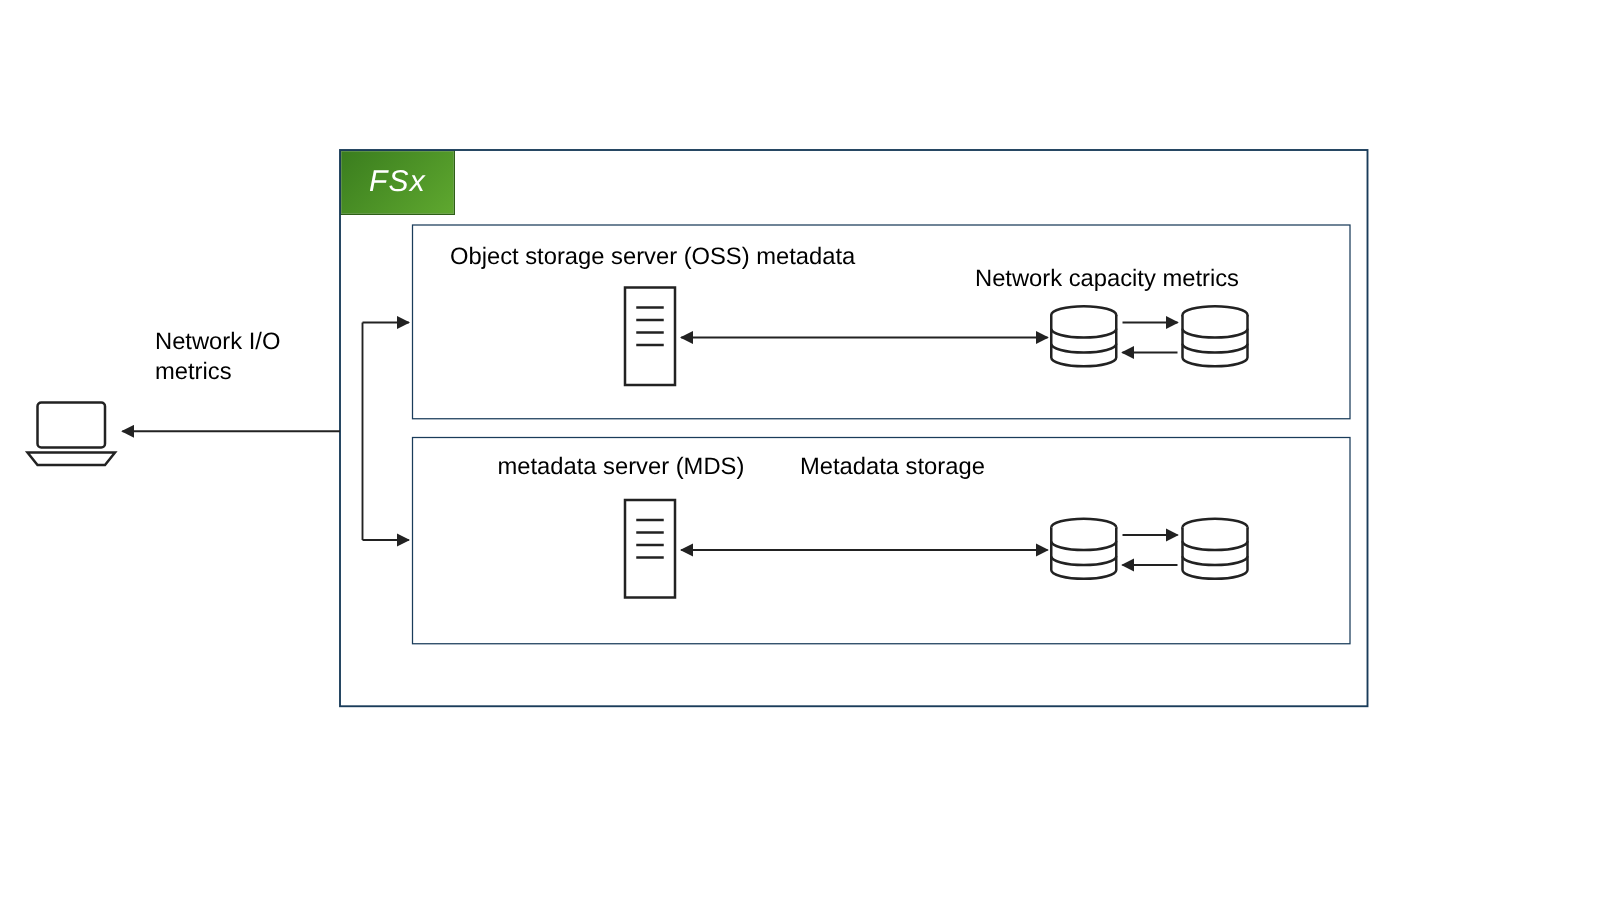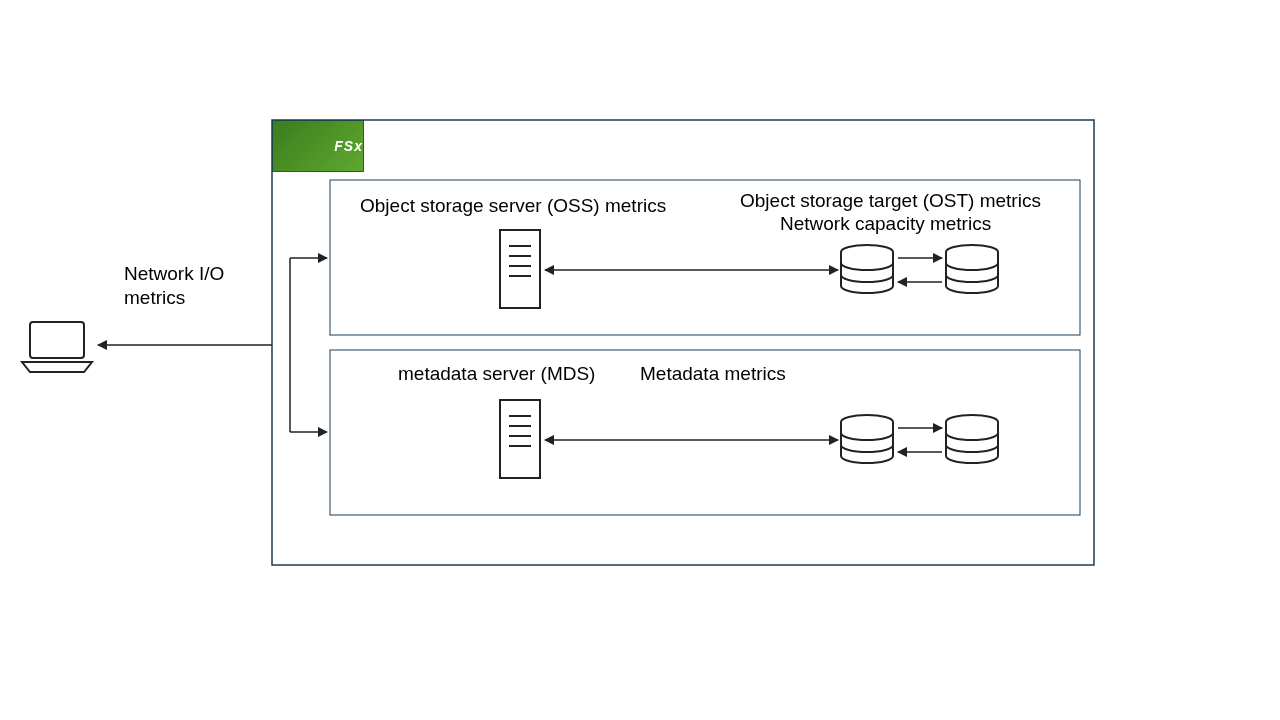--- a/index.html
+++ b/index.html
@@ -1,39 +1,38 @@
 <!DOCTYPE html>
 <html><head>
 <meta charset="utf-8">
 <style>
   html,body{margin:0;padding:0;width:1280px;height:720px;background:#fff;font-family:"Segoe UI",Arial,sans-serif;color:#000}
   .stage{position:relative;width:1280px;height:720px}
   .lbl{position:absolute;font-size:19px;line-height:1.25;white-space:pre}
   .fsx-badge{position:absolute;left:272px;top:120px;width:90px;height:50px;
     background:linear-gradient(135deg,#3a7d1e 0%,#5fa82f 100%);
-    display:flex;align-items:center;justify-content:flex-end;color:#fff;
-    font-size:14px;font-style:italic;font-weight:700;letter-spacing:1px;border:1px solid #2e5f17}
+    display:flex;align-items:center;justify-content:center;color:#fff;
+    font-size:24px;font-style:italic;font-weight:400;letter-spacing:1px;border:1px solid #2e5f17}
   svg{position:absolute;left:0;top:0}
 </style>
 </head>
 <body>
 
 <div class="stage">
 
   <div class="fsx-badge">
     <span>FSx</span>
   </div>
 
   <div class="lbl" style="left:124px;top:262px">Network I/O
 metrics</div>
-  <div class="lbl" style="left:360px;top:194px">Object storage server (OSS) metrics</div>
-  <div class="lbl" style="left:740px;top:189px">Object storage target (OST) metrics</div>
+  <div class="lbl" style="left:360px;top:194px">Object storage server (OSS) metadata</div>
   <div class="lbl" style="left:780px;top:212px">Network capacity metrics</div>
   <div class="lbl" style="left:398px;top:362px">metadata server (MDS)</div>
-  <div class="lbl" style="left:640px;top:362px">Metadata metrics</div>
+  <div class="lbl" style="left:640px;top:362px">Metadata storage</div>
 
   <svg width="1280" height="720">
     <defs>
 
       <marker id="ah" viewBox="0 0 10 10" refX="9" refY="5" markerWidth="7" markerHeight="7" orient="auto-start-reverse">
         <path d="M0 0 L10 5 L0 10 z" fill="#222"></path>
       </marker>
 
       <g id="server">
         <rect x="0" y="0" width="40" height="78" fill="#fff" stroke="#222" stroke-width="2"></rect>

